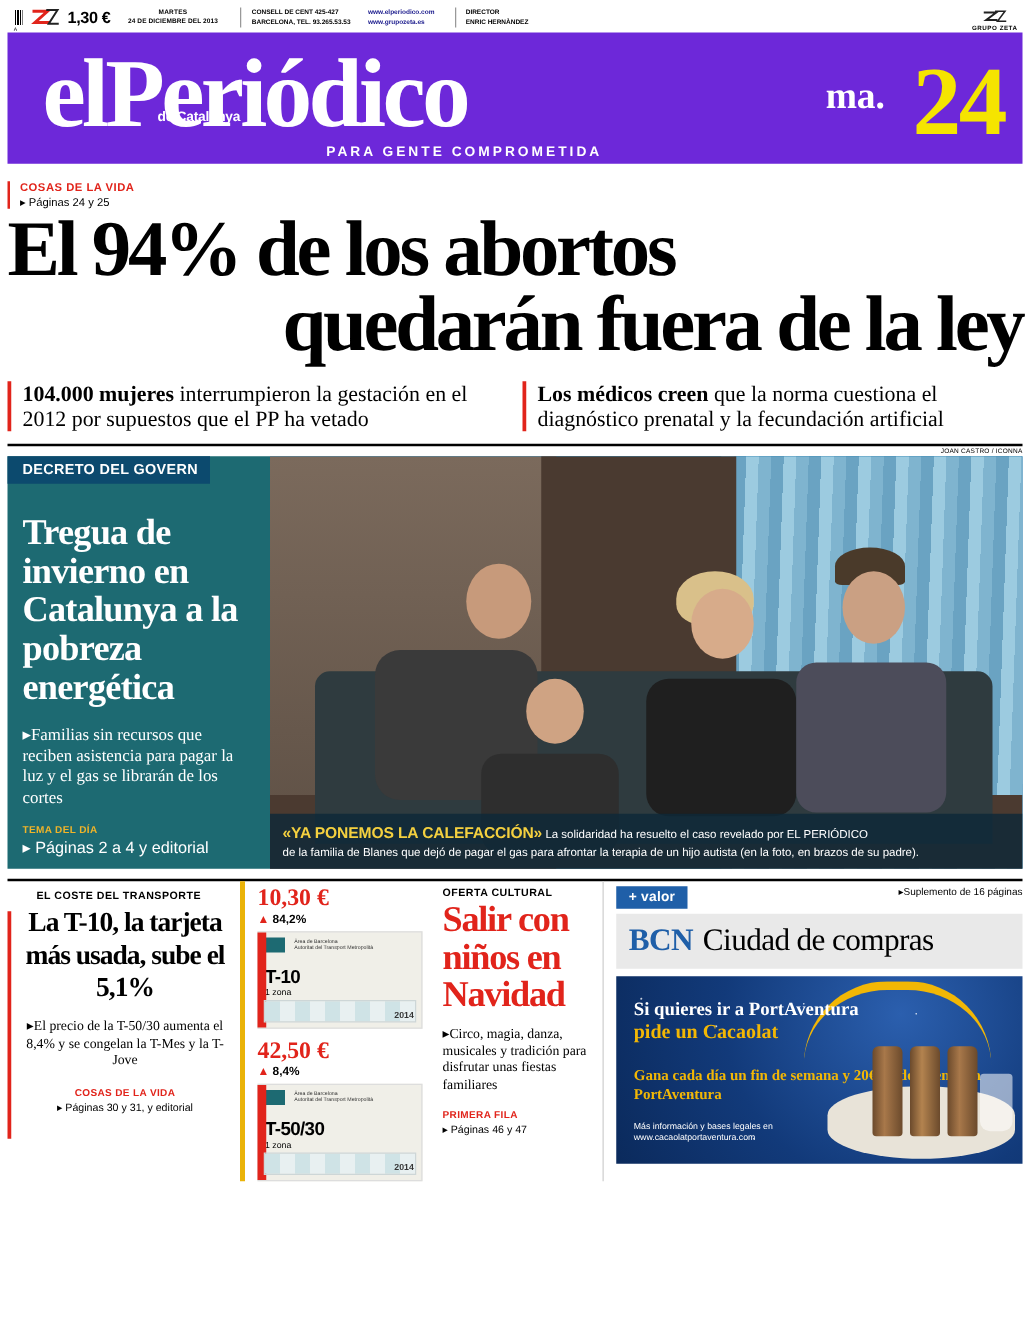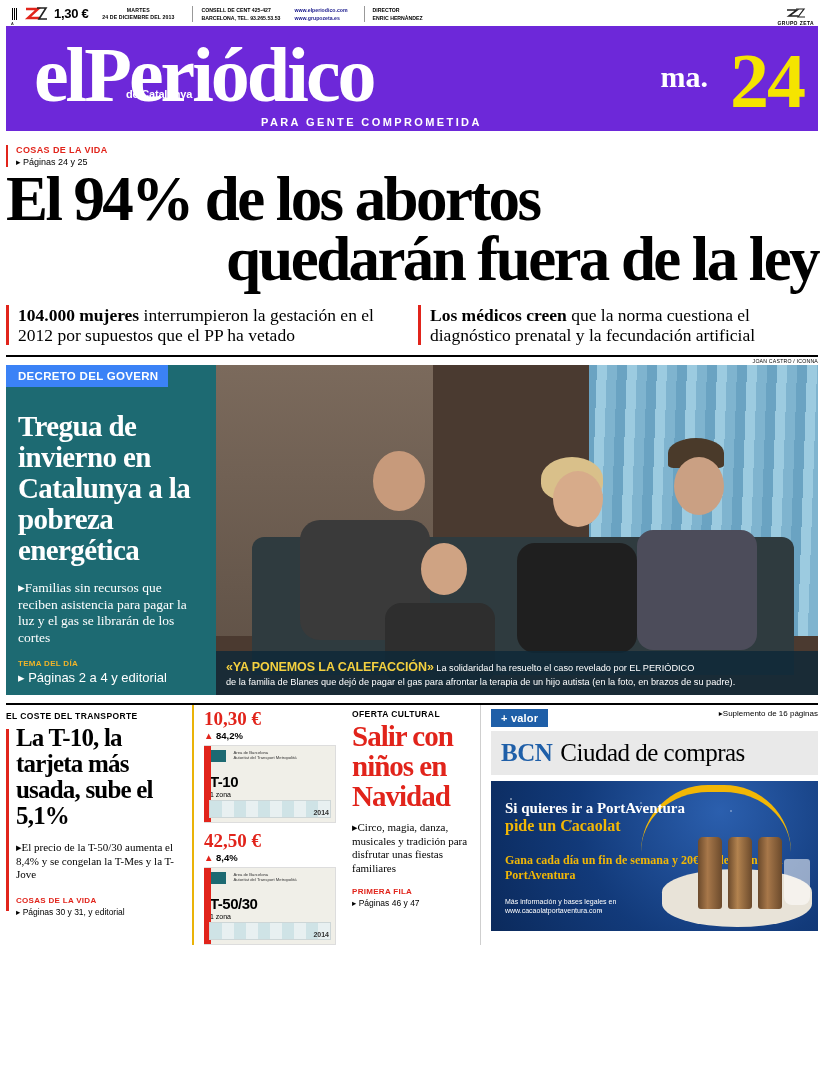--- a/index.html
+++ b/index.html
@@ -56,21 +56,21 @@
   .sub-col{flex:1;padding-left:9px;border-left:3px solid #e1241b;font-family:"Liberation Serif",serif;
     font-size:17.5px;line-height:20px;}
   .sub-col+.sub-col{margin-left:12px;}
   .sub-col b{font-weight:bold;}
 
   
   .rule{height:2px;background:#000;margin:10px 6px 0 6px;}
   .credit{text-align:right;font-size:5.2px;margin:1px 6px 1px 6px;letter-spacing:.2px;}
   .photoblock{display:flex;margin:0 6px;height:330px;}
   .teal{width:210px;background:#1d6a72;color:#fff;position:relative;padding:0;}
-  .teal-kick{background:#3b82f6;color:#fff;font-size:11.5px;font-weight:bold;letter-spacing:.3px;
+  .teal-kick{background:#0c4a6e;color:#fff;font-size:11.5px;font-weight:bold;letter-spacing:.3px;
     padding:5px 10px 5px 12px;display:inline-block;}
   .teal-h{font-family:"Liberation Serif",serif;font-weight:bold;font-size:29px;line-height:31px;
     padding:24px 12px 0 12px;letter-spacing:-.6px;}
   .teal-b{font-size:13.5px;line-height:16.5px;padding:14px 12px 0 12px;font-family:"Liberation Serif",serif;}
   .teal-f{position:absolute;left:12px;bottom:10px;}
   .teal-f .t1{color:#f0b429;font-size:8px;font-weight:bold;letter-spacing:.3px;}
   .teal-f .t2{font-size:13px;margin-top:2px;}
   .photo{flex:1;position:relative;overflow:hidden;background:#0369a1;}
   .photo-cap{position:absolute;left:0;right:0;bottom:0;background:rgba(12,40,56,.80);
     color:#fff;padding:6px 10px 7px 10px;}
@@ -94,24 +94,24 @@
   .scene .womhead{position:absolute;left:56%;top:32%;width:50px;height:56px;border-radius:50%;background:#d7ab8a;}
   .scene .womhair{position:absolute;left:54%;top:28%;width:62px;height:44px;border-radius:50% 50% 40% 40%;background:#d9c08a;}
   .scene .wombody{position:absolute;left:50%;top:54%;width:120px;height:110px;background:#1f1f1f;border-radius:18px;}
   .scene .boyhead{position:absolute;left:76%;top:28%;width:50px;height:58px;border-radius:50%;background:#caa083;}
   .scene .boyhair{position:absolute;left:75%;top:22%;width:56px;height:30px;border-radius:50% 50% 10% 10%;background:#4a3a2a;}
   .scene .boybody{position:absolute;left:70%;top:50%;width:120px;height:120px;background:#4c4c5a;border-radius:16px;}
 
   
   .botrule{height:2px;background:#000;margin:8px 6px 0 6px;}
   .bottom{display:flex;margin:0 6px;height:240px;}
-  .col-t10{width:178px;padding:6px 8px 0 0;border-right:2px solid #eab308;position:relative;}
+  .col-t10{width:178px;padding:6px 8px 0 0;border-right:4px solid #eab308;position:relative;text-align:center;}
   .col-t10:before{content:"";position:absolute;left:0;top:24px;bottom:34px;width:3px;background:#e1241b;}
   .ct-kick{font-size:8.5px;font-weight:bold;letter-spacing:.4px;margin-bottom:4px;}
-  .ct-h{font-family:"Liberation Serif",serif;font-weight:bold;font-size:25px;line-height:26px;
+  .ct-h{font-family:"Liberation Serif",serif;font-weight:bold;font-size:22px;line-height:26px;
     letter-spacing:-.8px;padding-left:10px;}
   .ct-b{font-size:11px;line-height:13.5px;padding-left:10px;margin-top:12px;font-family:"Liberation Serif",serif;}
   .ct-f{padding-left:10px;margin-top:14px;}
   .ct-f .t1{color:#e1241b;font-size:8px;font-weight:bold;letter-spacing:.3px;}
   .ct-f .t2{font-size:8.5px;margin-top:2px;}
 
   .col-tickets{width:132px;padding:4px 8px 0 10px;}
   .tk-price{color:#e1241b;font-family:"Liberation Serif",serif;font-weight:bold;font-size:19px;line-height:20px;}
   .tk-delta{font-size:9.5px;font-weight:bold;margin:1px 0 4px 0;}
   .tk-delta .up{color:#e1241b;}

